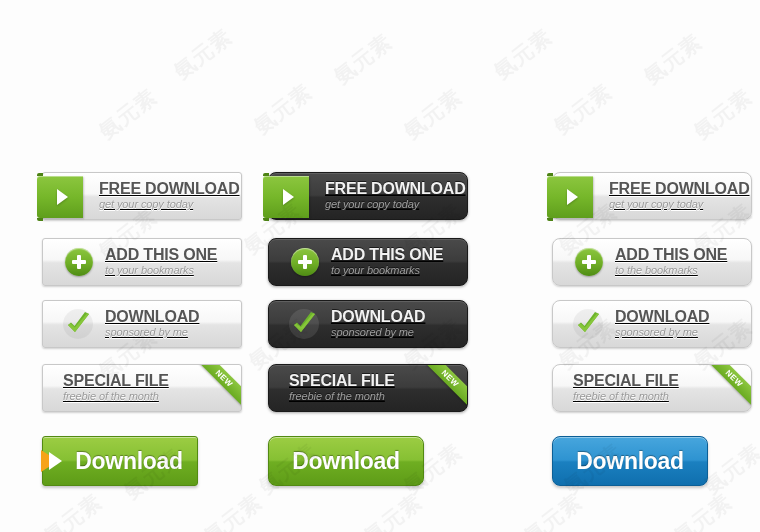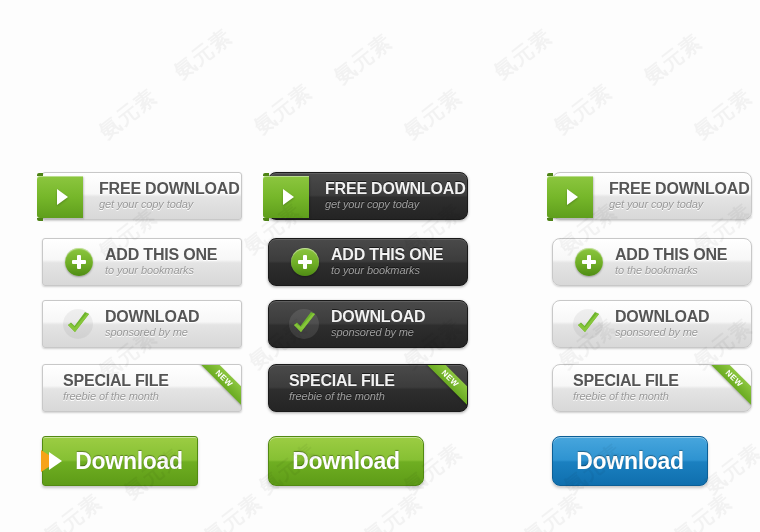--- a/index.html
+++ b/index.html
@@ -46,20 +46,21 @@
   
   .btn {
     position: absolute;
     width: 200px;
     height: 48px;
     display: flex;
     align-items: center;
     border-radius: 5px;
     overflow: visible;
     cursor: pointer;
+    text-decoration: underline;
   }
 
   
   .btn.light {
     background: linear-gradient(to bottom, #ffffff 0%, #f7f7f7 45%, #e4e4e4 52%, #d8d8d8 100%);
     border: 1px solid #c8c8c8;
     box-shadow: 0 1px 2px rgba(0,0,0,0.18), inset 0 1px 0 #ffffff;
   }
   
   .btn.dark {

